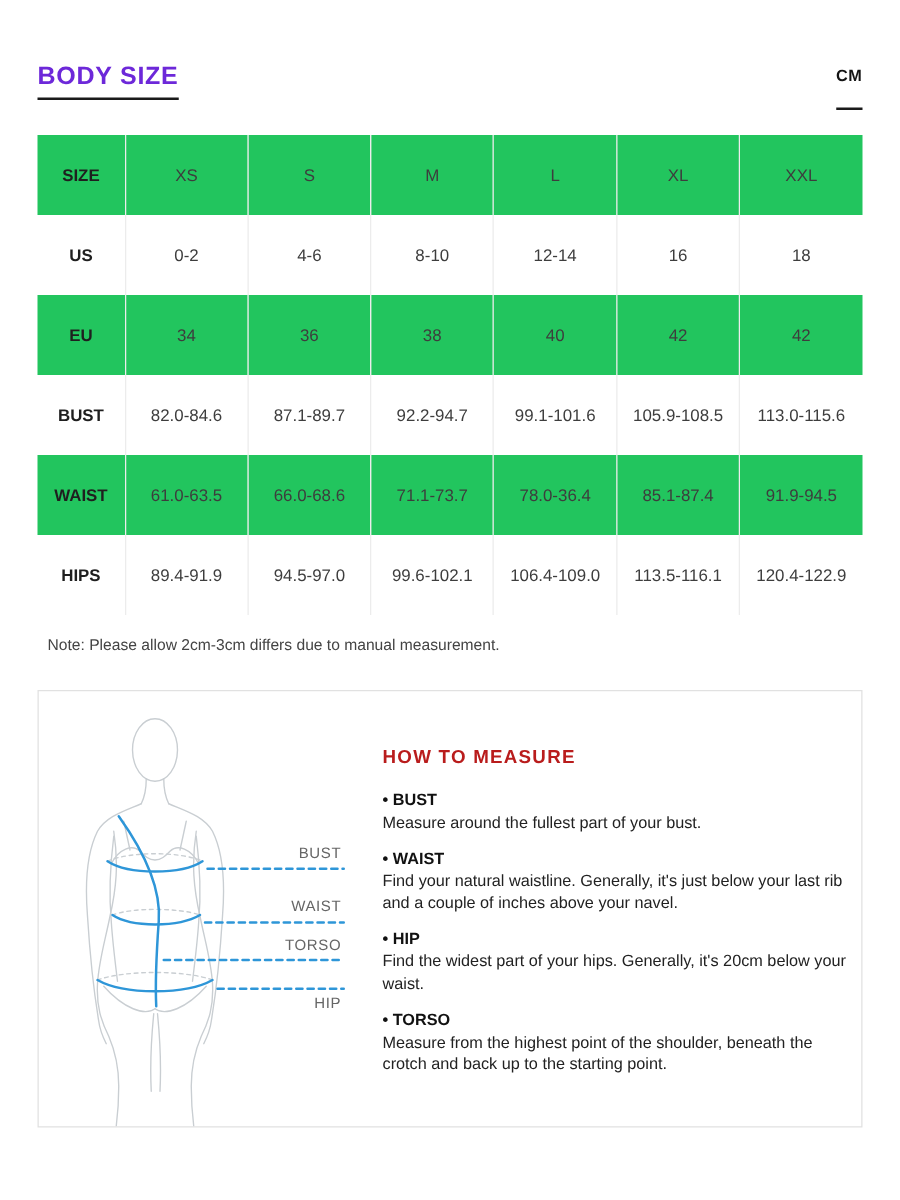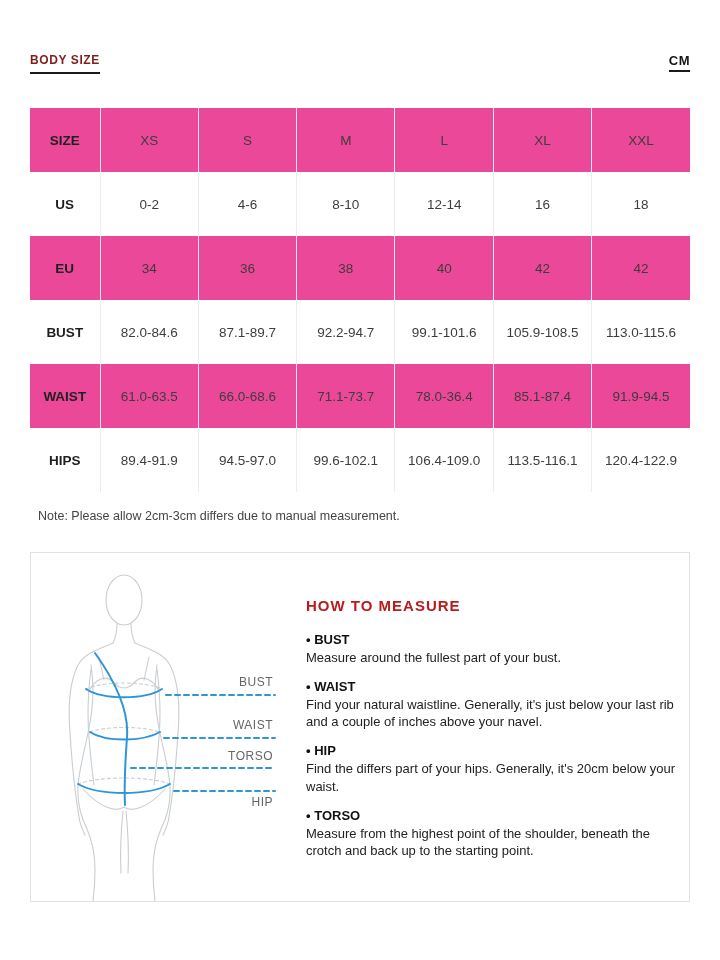--- a/index.html
+++ b/index.html
@@ -7,47 +7,47 @@
   body {
     width: 720px; height: 960px;
     position: relative;
     font-family: "Liberation Sans", sans-serif;
     color: #222;
   }
   
   .header { position: absolute; top: 50px; left: 30px; right: 30px; }
   .page-title {
     display: inline-block;
-    font-size: 12px; font-weight: bold; letter-spacing: .6px;
-    color: #7f1d1d;
+    font-size: 20px; font-weight: bold; letter-spacing: .6px;
+    color: #6d28d9;
     padding-bottom: 5px;
     border-bottom: 2px solid #1a1a1a;
   }
   .unit {
     position: absolute; right: 0; top: 3px;
     font-size: 13px; font-weight: bold; letter-spacing: .5px;
     color: #141414;
-    padding-bottom: 2px;
+    padding-bottom: 18px;
     border-bottom: 2px solid #1a1a1a;
   }
   
   table.size-table {
     position: absolute; top: 108px; left: 30px;
     width: 660px;
     border-collapse: collapse; table-layout: fixed;
   }
   .size-table td {
     height: 64px;
     text-align: center; vertical-align: middle;
     font-size: 13.5px; color: #3d3d3d;
     border-right: 1px solid #ececec;
   }
   .size-table td:last-child { border-right: none; }
   .size-table td.lbl { font-weight: bold; color: #1f1f1f; }
-  .size-table tr.shade { background: #ec4899; }
+  .size-table tr.shade { background: #22c55e; }
   
   .note {
     position: absolute; top: 509px; left: 38px;
     font-size: 12.5px; color: #444;
   }
   
   .measure-box {
     position: absolute; top: 552px; left: 30px;
     width: 660px; height: 350px;
     border: 1px solid #e1e1e1; background: #fff;
@@ -198,20 +198,20 @@
     <div class="mi">
       <div class="mi-title">BUST</div>
       <div class="mi-text">Measure around the fullest part of your bust.</div>
     </div>
     <div class="mi">
       <div class="mi-title">WAIST</div>
       <div class="mi-text">Find your natural waistline. Generally, it's just below your last rib and a couple of inches above your navel.</div>
     </div>
     <div class="mi">
       <div class="mi-title">HIP</div>
-      <div class="mi-text">Find the differs part of your hips. Generally, it's 20cm below your waist.</div>
+      <div class="mi-text">Find the widest part of your hips. Generally, it's 20cm below your waist.</div>
     </div>
     <div class="mi">
       <div class="mi-title">TORSO</div>
       <div class="mi-text">Measure from the highest point of the shoulder, beneath the crotch and back up to the starting point.</div>
     </div>
   </div>
 </div>
 
 </body></html>

